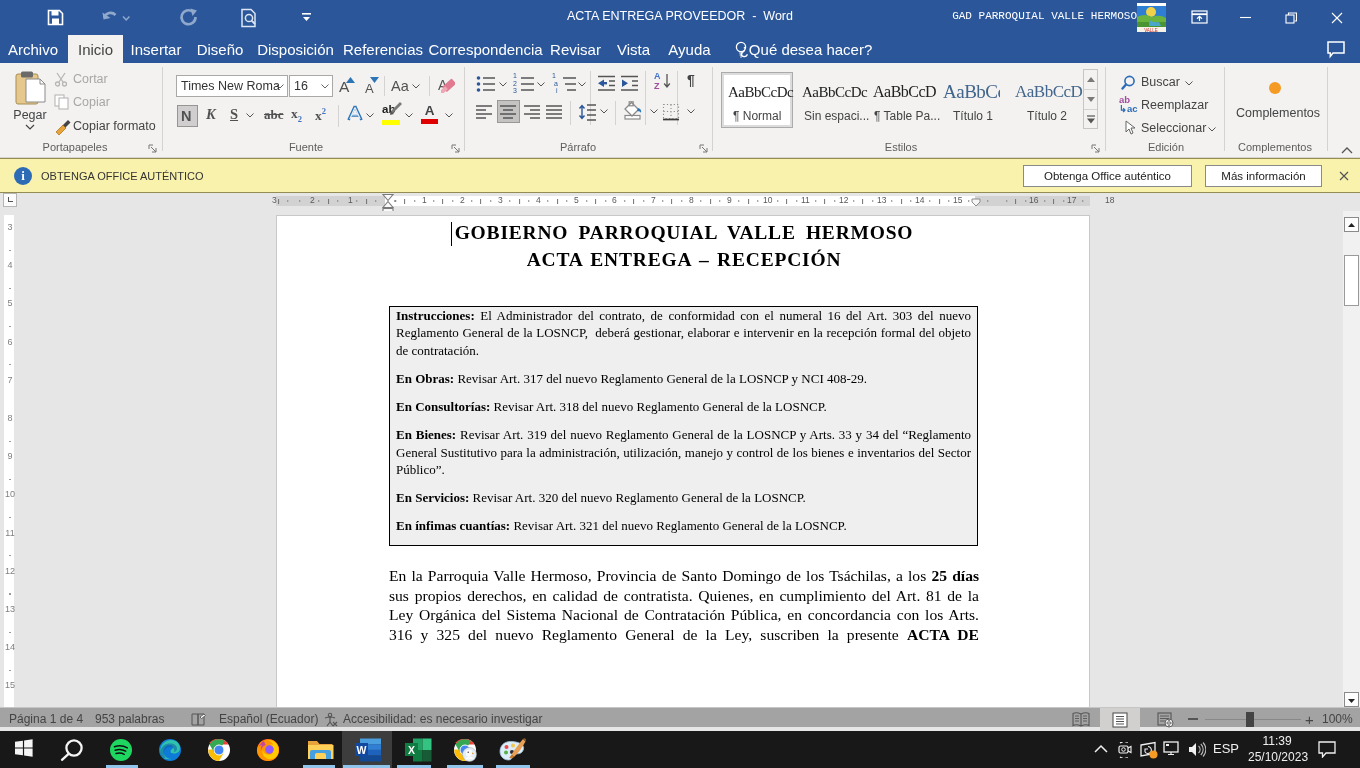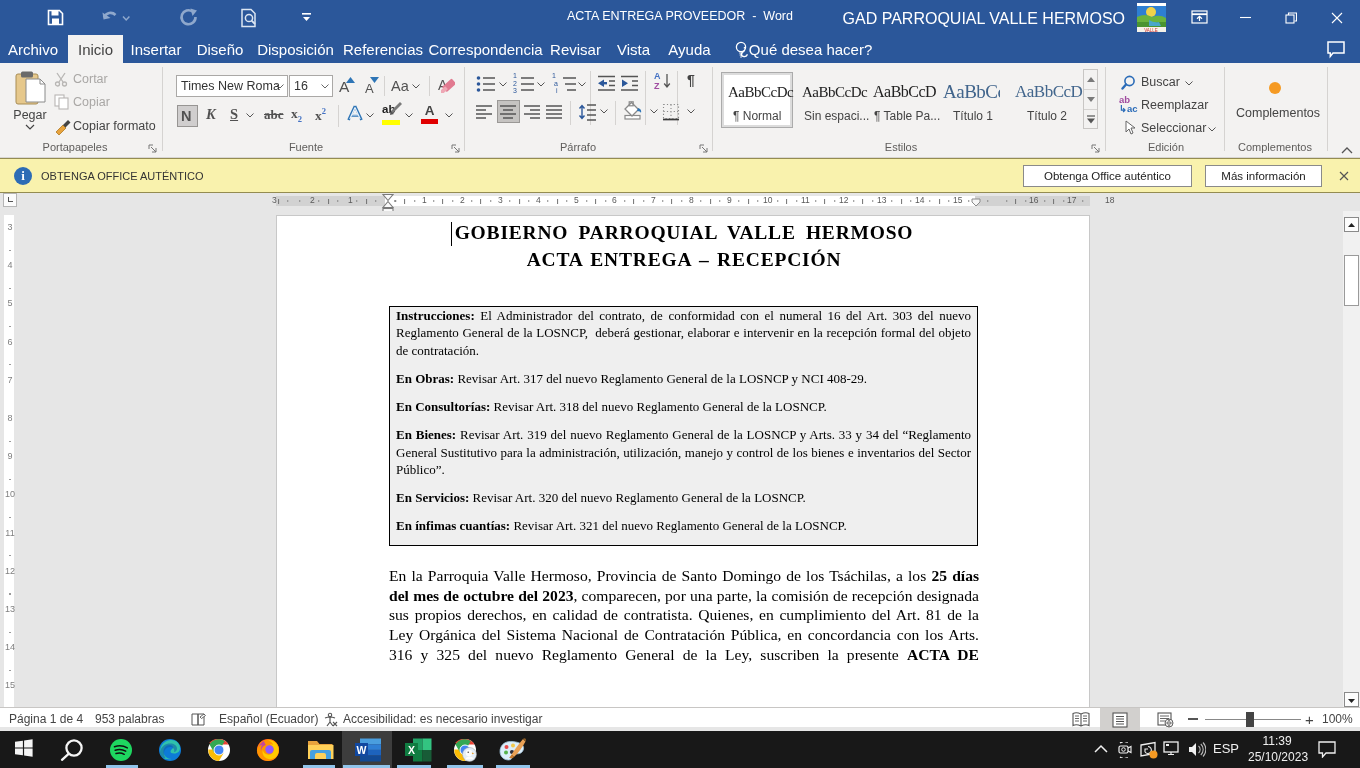--- a/index.html
+++ b/index.html
@@ -3,21 +3,21 @@
 <meta charset="utf-8">
 <style>
 * { margin:0; padding:0; box-sizing:border-box; -webkit-font-smoothing:antialiased; }
 html,body { width:1360px; height:768px; overflow:hidden; font-family:"Liberation Sans", sans-serif; }
 #root { position:relative; width:1360px; height:768px; background:#e6e6e6; }
 .abs { position:absolute; }
 
 
 #titlebar { left:0; top:0; width:1360px; height:35px; background:#2b579a; color:#fff; }
 #doctitle { left:0; top:9px; width:1360px; text-align:center; color:#fff; font-size:12.5px; }
-#account { right:235px; top:10px; color:#fff; font-size:16px; }
+#account { right:223px; top:10px; color:#fff; font-size:11px;font-family:Liberation Mono, monospace; }
 .winbtn { top:0; width:46px; height:35px; display:flex; align-items:center; justify-content:center; color:#fff; }
 
 
 #tabrow { left:0; top:35px; width:1360px; height:28px; background:#2b579a; }
 .tab { position:absolute; top:0; height:28px; color:#fff; font-size:15px; display:flex; align-items:center; justify-content:center; }
 .tab.active { background:#f3f2f1; color:#444; }
 
 
 #ribbon { left:0; top:63px; width:1360px; height:95px; background:#f3f2f1; border-bottom:1px solid #d8d6d4; }
 .gsep { position:absolute; top:4px; width:1px; height:84px; background:#d5d3d1; }
@@ -42,21 +42,21 @@
 #hruler .white { position:absolute; left:109px; top:0; width:590px; height:10px; background:#fff; }
 .rnum { position:absolute; top:-1px; font-size:8.5px; color:#595959; }
 
 
 #docarea { left:0; top:211px; width:1360px; height:496px; background:#e6e6e6; overflow:hidden; }
 #page { position:absolute; left:276px; top:4px; width:814px; height:1000px; background:#fff; border:1px solid #c8c8c8; }
 #vsb { position:absolute; right:0; top:0; width:17px; height:496px; background:#f1f1f1; }
 #vruler { position:absolute; left:4px; top:4px; width:10px; height:492px; background:#fff; background-image:repeating-linear-gradient(to bottom, transparent 0 27.7px, #9a9a9a 27.7px 28.7px, transparent 28.7px 38.2px); background-position:0 0; background-size:2px 492px; background-repeat:no-repeat; background-position:5px 7px; }
 
 
-#statusbar { left:0; top:707px; width:1360px; height:20px; background:#ffffff; border-top:1px solid #c8c6c4; font-size:12px; color:#444; }
+#statusbar { left:0; top:707px; width:1360px; height:20px; background:#a3a3a3; border-top:1px solid #c8c6c4; font-size:12px; color:#444; }
 
 
 #taskbar { left:0; top:731px; width:1360px; height:37px; background:#181818; }
 
 .serif { font-family:"Liberation Serif", serif; }
 </style>
 </head>
 <body>
 <div id="root">
   <div id="titlebar" class="abs">
@@ -452,21 +452,20 @@
       <div class="abs serif" style="left:119px;top:91px;width:575px;font-size:13px;line-height:17.45px;color:#000;text-align:justify;">
         <div><b>Instrucciones:</b> El Administrador del contrato, de conformidad con el numeral 16 del Art. 303 del nuevo Reglamento General de la LOSNCP,&nbsp; deberá gestionar, elaborar e intervenir en la recepción formal del objeto de contratación.</div>
         <div style="margin-top:10.6px;"><b>En Obras:</b> Revisar Art. 317 del nuevo Reglamento General de la LOSNCP y NCI 408-29.</div>
         <div style="margin-top:10.6px;"><b>En Consultorías:</b> Revisar Art. 318 del nuevo Reglamento General de la LOSNCP.</div>
         <div style="margin-top:10.6px;"><b>En Bienes:</b> Revisar Art. 319 del nuevo Reglamento General de la LOSNCP y Arts. 33 y 34 del “Reglamento General Sustitutivo para la administración, utilización, manejo y control de los bienes e inventarios del Sector Público”.</div>
         <div style="margin-top:10.6px;"><b>En Servicios:</b> Revisar Art. 320 del nuevo Reglamento General de la LOSNCP.</div>
         <div style="margin-top:10.6px;"><b>En ínfimas cuantías:</b> Revisar Art. 321 del nuevo Reglamento General de la LOSNCP.</div>
       </div>
       <div class="abs serif" style="left:112px;top:350px;width:590px;font-size:15.6px;line-height:19.7px;color:#000;">
         <div style="text-align:justify;text-align-last:justify;">En la Parroquia Valle Hermoso, Provincia de Santo Domingo de los Tsáchilas, a los <b>25 días</b></div>
-        <div style="text-align:justify;text-align-last:justify;"><b>del mes de octubre del 2023</b>, comparecen, por una parte, la comisión de recepción designada</div>
         <div style="text-align:justify;text-align-last:justify;">sus propios derechos, en calidad de contratista. Quienes, en cumplimiento del Art. 81 de la</div>
         <div style="text-align:justify;text-align-last:justify;">Ley Orgánica del Sistema Nacional de Contratación Pública, en concordancia con los Arts.</div>
         <div style="text-align:justify;text-align-last:justify;">316 y 325 del nuevo Reglamento General de la Ley, suscriben la presente <b>ACTA DE</b></div>
       </div>
     </div>
     <div id="vruler">
 <span style="position:absolute;left:0;top:7px;width:12px;text-align:center;font-size:9px;color:#7f7f7f;">3</span>
 <span style="position:absolute;left:0;top:45px;width:12px;text-align:center;font-size:9px;color:#7f7f7f;">4</span>
 <span style="position:absolute;left:0;top:83px;width:12px;text-align:center;font-size:9px;color:#7f7f7f;">5</span>
 <span style="position:absolute;left:0;top:122px;width:12px;text-align:center;font-size:9px;color:#7f7f7f;">6</span>

